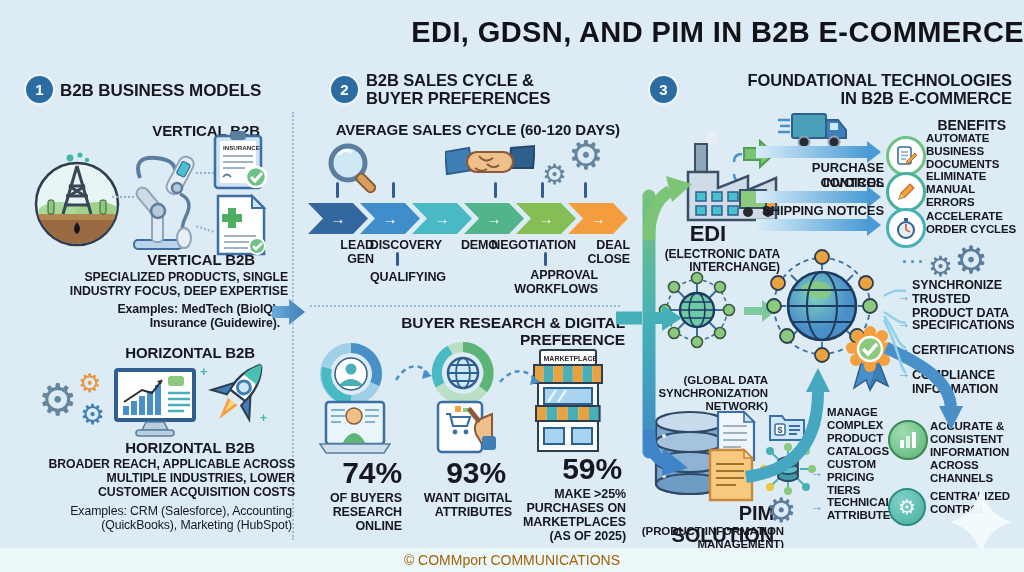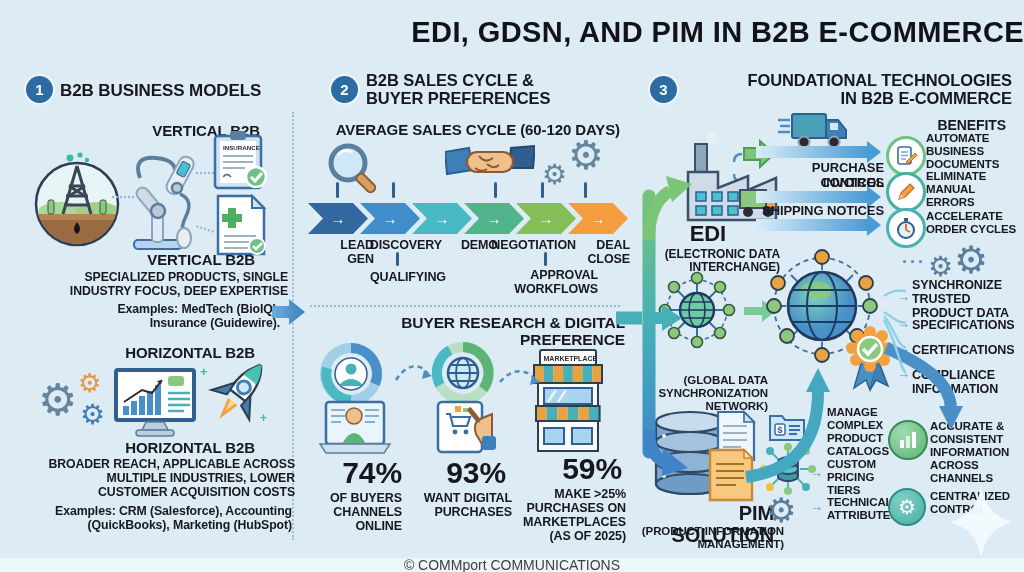--- a/index.html
+++ b/index.html
@@ -17,22 +17,22 @@
         clip-path:polygon(0 0,calc(100% - 15px) 0,100% 50%,calc(100% - 15px) 100%,0 100%,15px 50%);}
   .chev span{color:#fff;font-size:15px;font-weight:700;}
   .earrow{position:absolute;height:12px;background:linear-gradient(90deg,#d8edf8,#4a9bd5);}
   .earrow:after{content:"";position:absolute;right:-13px;top:-5px;border-left:14px solid #4a9bd5;
         border-top:11px solid transparent;border-bottom:11px solid transparent;}
   .bcirc{position:absolute;width:34px;height:34px;border-radius:50%;background:#fff;border:3px solid #6fc287;
         display:flex;align-items:center;justify-content:center;}
   .ocirc{position:absolute;border-radius:50%;display:flex;align-items:center;justify-content:center;}
   .sparkle{position:absolute;color:#f4fbfd;}
   svg{display:block;}
-  .footer{position:absolute;left:0;right:0;bottom:0;height:14px;background:#ecf7fa;
-        display:flex;align-items:center;justify-content:center;font-size:14px;color:#404040;}
+  .footer{position:absolute;left:0;right:0;bottom:0;height:24px;background:#ecf7fa;
+        display:flex;align-items:center;justify-content:center;font-size:14px;color:#a16207;}
 </style>
 </head>
 <body>
 
 <div class="canvas">
 
   <div class="t ctr" style="left:0;width:1024px;top:16px;font-size:29px;font-weight:800;letter-spacing:.4px;color:#121219;">EDI, GDSN, AND PIM IN B2B E-COMMERCE</div>
 
   <div class="badge" style="left:26px;top:76px;">1</div>
   <div class="t" style="left:60px;top:81px;font-size:17px;font-weight:800;">B2B BUSINESS MODELS</div>
@@ -165,21 +165,21 @@
     </g>
     <text x="2" y="16" font-size="13" fill="#3fb9a8" font-weight="bold">+</text>
     <text x="58" y="10" font-size="11" fill="#3fb9a8" font-weight="bold">+</text>
     <text x="62" y="62" font-size="12" fill="#3fb9a8" font-weight="bold">+</text>
   </svg>
 
   <div class="t ctr" style="left:55px;top:440px;width:200px;font-size:15px;font-weight:800;">HORIZONTAL B2B</div>
   <div class="t ctr" style="left:10px;top:458px;width:285px;font-size:12.3px;">BROADER REACH, APPLICABLE ACROSS
 MULTIPLE INDUSTRIES, LOWER
 CUSTOMER ACQUISITION COSTS</div>
-  <div class="t ctr" style="left:12px;top:505px;width:280px;font-size:12.3px;font-weight:700;">Examples: CRM (Salesforce), Accounting
+  <div class="t ctr" style="left:12px;top:505px;width:280px;font-size:12.3px;font-weight:400;">Examples: CRM (Salesforce), Accounting
 (QuickBooks), Marketing (HubSpot)</div>
 
   <div class="t ctr" style="left:310px;top:122px;width:310px;font-size:15px;font-weight:800;">AVERAGE SALES CYCLE (60-120 DAYS)</div>
 
   <svg style="position:absolute;left:322px;top:140px;" width="62" height="60" viewBox="0 0 62 60">
     <circle cx="26" cy="23" r="17" fill="#cfe8f5" stroke="#5b7e9e" stroke-width="5"></circle>
     <path d="M16 15 q6 -7 14 -3" stroke="#ffffff" stroke-width="3" fill="none" opacity=".8"></path>
     <g transform="rotate(45 40 37)">
         <rect x="36" y="34" width="22" height="9" rx="4" fill="#d9a05b" stroke="#8a5a3b" stroke-width="2"></rect>
       </g>
@@ -296,25 +296,25 @@
       <rect x="50.4" y="58" width="10.6" height="15" fill="#e8a23f"></rect>
         <rect x="61" y="58" width="10.6" height="15" fill="#49b0b8"></rect>
       <rect x="8" y="58" width="63.6" height="15" fill="none" stroke="#2f3e4e" stroke-width="2"></rect>
     </g>
     <rect x="16" y="80" width="20" height="16" fill="#a8d4f0" stroke="#2f5f8f" stroke-width="2"></rect>
     <rect x="44" y="80" width="20" height="16" fill="#a8d4f0" stroke="#2f5f8f" stroke-width="2"></rect>
   </svg>
 
   <div class="t ctr" style="left:310px;top:456px;width:92px;font-size:30px;font-weight:800;">74%</div>
   <div class="t ctr" style="left:310px;top:491px;width:92px;font-size:12.5px;">OF BUYERS
-CHANNELS
+RESEARCH
 ONLINE</div>
   <div class="t ctr" style="left:414px;top:456px;width:92px;font-size:30px;font-weight:800;">93%</div>
   <div class="t ctr" style="left:408px;top:491px;width:104px;font-size:12.5px;">WANT DIGITAL
-PURCHASES</div>
+ATTRIBUTES</div>
   <div class="t ctr" style="left:512px;top:452px;width:110px;font-size:30px;font-weight:800;">59%</div>
   <div class="t ctr" style="left:508px;top:487px;width:118px;font-size:12.5px;">MAKE &gt;25%
 PURCHASES ON
 MARKETPLACES
 (AS OF 2025)</div>
 
   <svg style="position:absolute;left:682px;top:128px;" width="100" height="100" viewBox="0 0 100 100">
     <path d="M64 18 h14 v8 h8 l-14 14 l-8 -8 z" fill="none"></path>
     <circle cx="20" cy="14" r="7" fill="#dfe8ee"></circle>
       <circle cx="30" cy="10" r="6" fill="#e8eff4"></circle>

